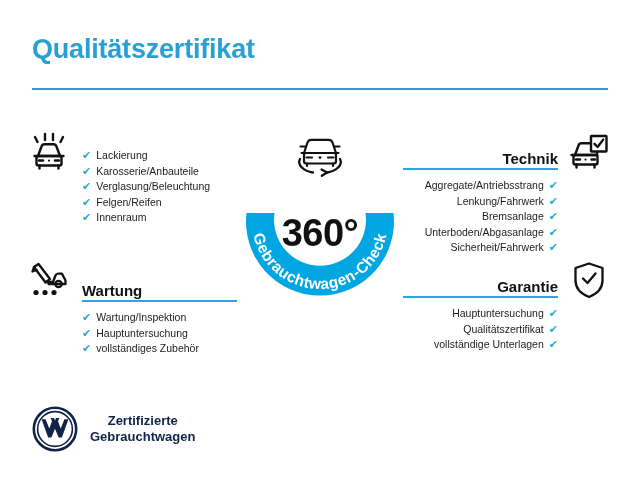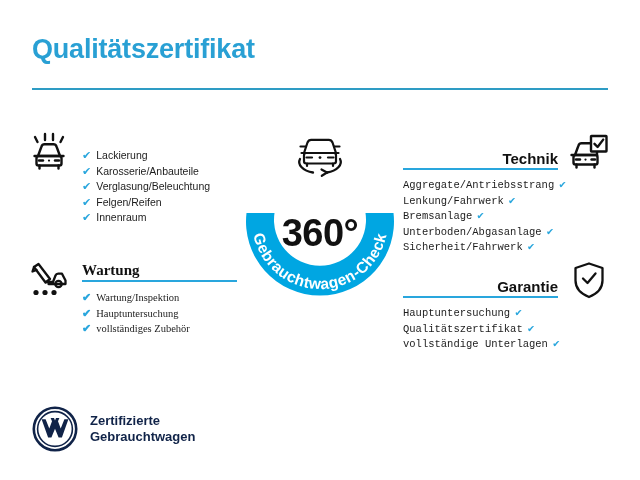--- a/index.html
+++ b/index.html
@@ -82,34 +82,34 @@
     line-height: 1;
   }
 
   
   .col-left .sec-title { left: 0; }
   .col-left .sec-list li { justify-content: flex-start; }
   .col-left .chk { margin-right: 5px; }
 
   
   .col-right .sec-title { right: 0; }
-  .col-right .sec-list li { justify-content: flex-start; font-family: Liberation Mono, monospace; }
+  .col-right .sec-list li { justify-content: flex-end; }
   .col-right .chk { margin-left: 5px; }
 
   
   .sec-icon {
     position: absolute;
     width: 46px;
     height: 42px;
   }
   .sec-icon svg { display: block; width: 100%; height: 100%; }
 
   
   #sec-optik    { left: 82px; top: 140px; width: 155px; }
-  #sec-wartung  { left: 82px; top: 252px; width: 155px; font-family: Liberation Serif, serif; }
+  #sec-wartung  { left: 82px; top: 272px; width: 155px; }
   #sec-technik  { left: 403px; top: 140px; width: 155px; }
   #sec-garantie { left: 403px; top: 268px; width: 155px; }
 
   #icon-optik    { left: 26px;  top: 131px; }
   #icon-wartung  { left: 26px;  top: 259px; }
   #icon-technik  { left: 564px; top: 131px; }
   #icon-garantie { left: 566px; top: 259px; }
 
   
   #badge {
@@ -150,20 +150,21 @@
   }
   #vw-mark { width: 46px; height: 46px; }
   #vw-mark svg { display: block; width: 100%; height: 100%; }
   #vw-words {
     margin-left: 12px;
     font-size: 13px;
     font-weight: bold;
     line-height: 16px;
     color: #102348;
     white-space: nowrap;
+    text-align: center;
   }
 </style>
 </head>
 <body>
 
 <div id="page-title">Qualitätszertifikat</div>
 <div id="title-rule"></div>
 
 <div class="sec-icon" id="icon-optik">
   <svg viewBox="0 0 46 42" fill="none" stroke="#111111" stroke-width="2.4" stroke-linecap="round" stroke-linejoin="round">

